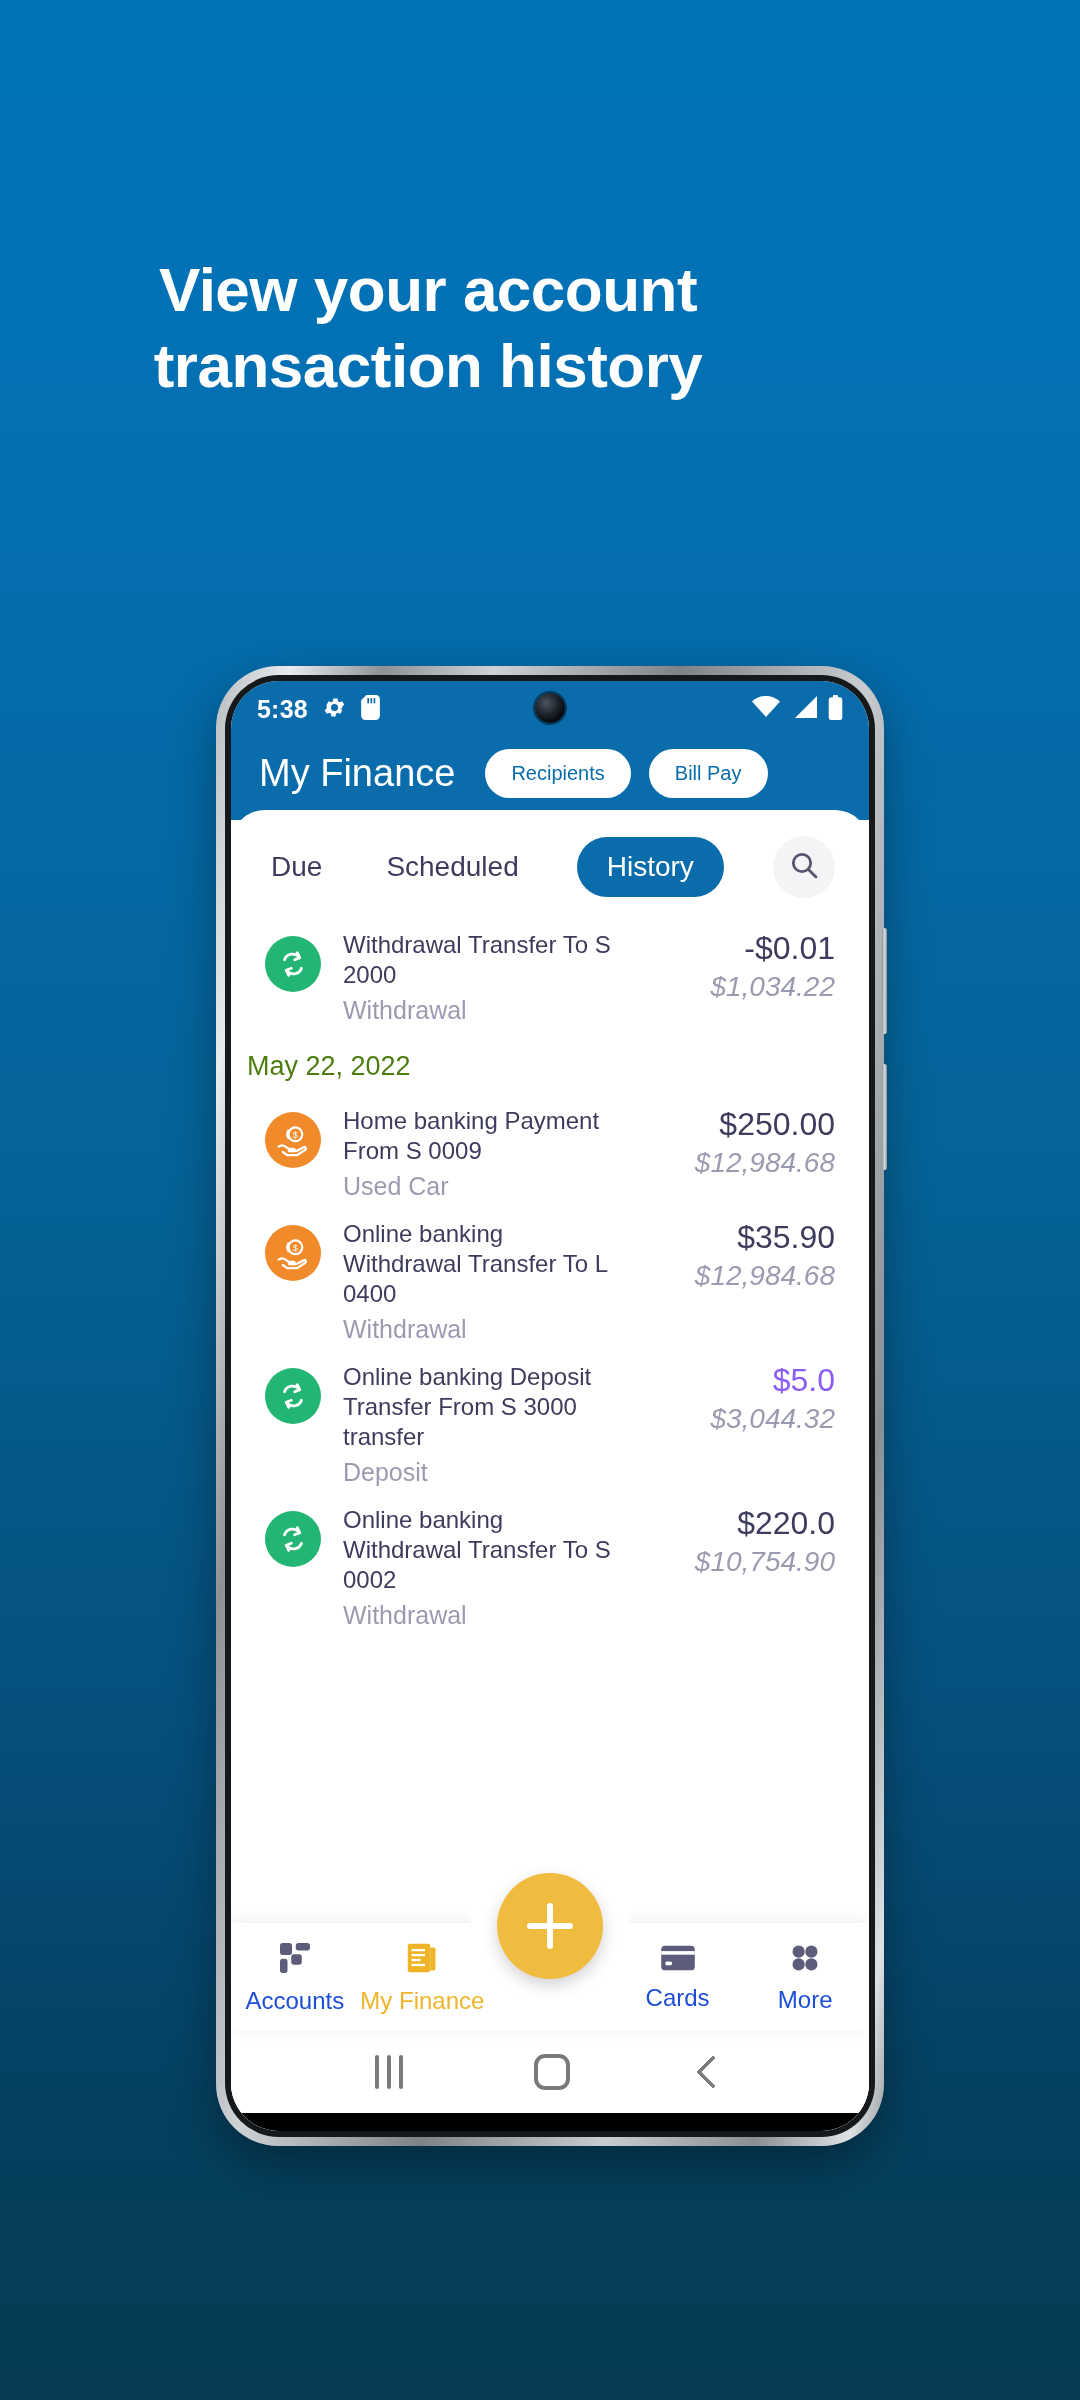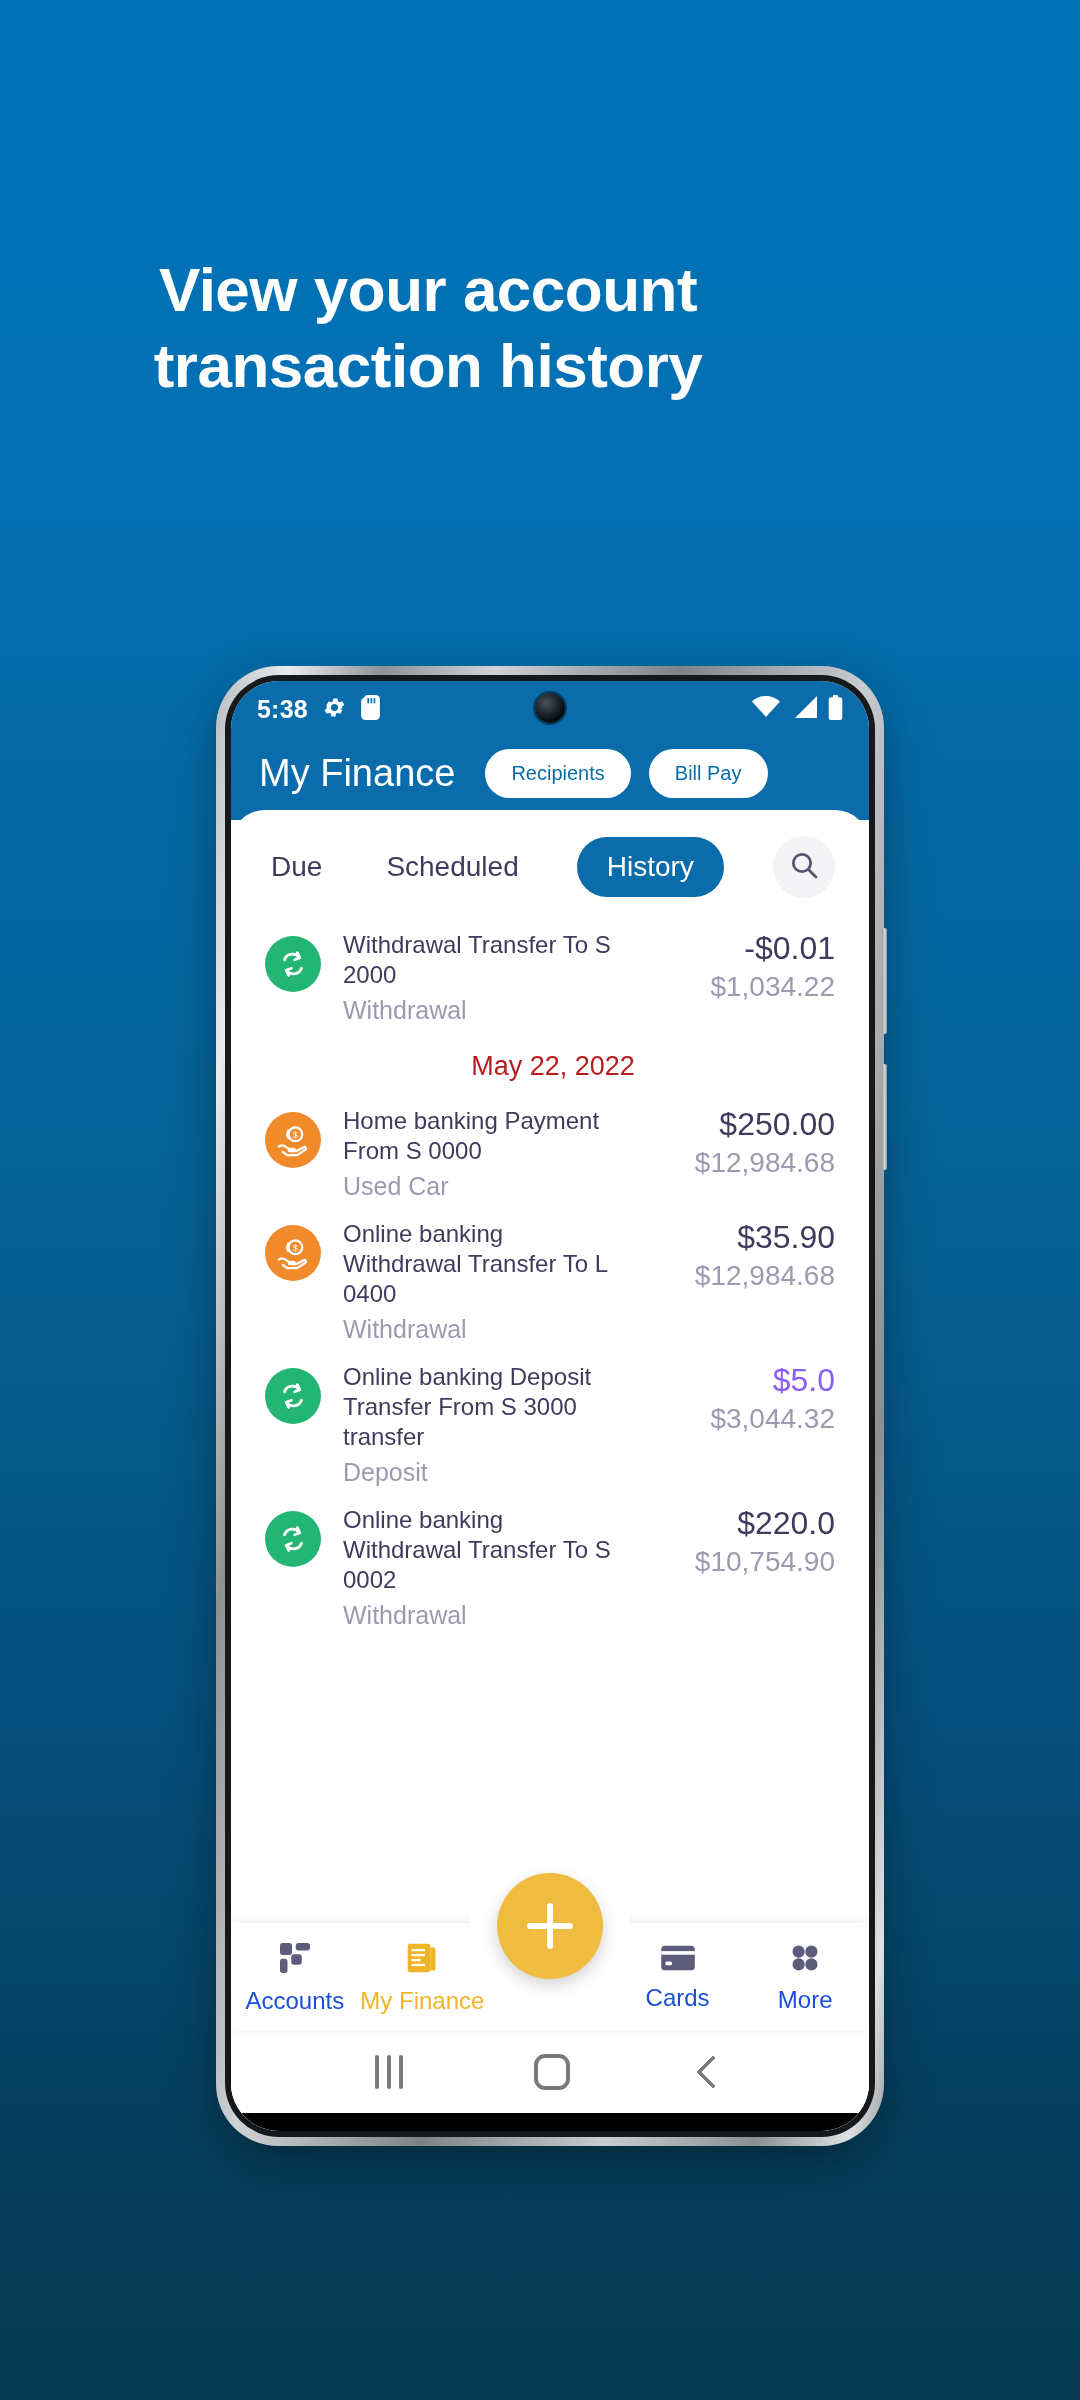--- a/index.html
+++ b/index.html
@@ -170,27 +170,27 @@
     max-width:440px;
   }
   .tx-sub {
     font-size:25px;
     color:#9b9bb0;
     margin-top:6px;
   }
   .tx-right { text-align:right; min-width:200px; }
   .tx-amount { font-size:32px; color:#3d3c5c; font-weight:normal; white-space:nowrap; }
   .tx-amount.pos { color:#8b5cf6; }
-  .tx-balance { font-size:28px; color:#9b9bb0; margin-top:4px; white-space:nowrap; }
+  .tx-balance { font-size:28px; color:#9b9bb0; margin-top:4px; white-space:nowrap;font-style:italic; }
 
   .date-sep {
-    text-align:center;
+    text-align:left;
     font-size:27px;
-    color:#b91c1c;
-    padding:22px 0 10px 6px;
+    color:#4d7c0f;
+    padding:22px 0 10px 16px;
   }
 
   
   .bottomnav {
     flex:none;
     height:108px;
     background:#ffffff;
     box-shadow:0 -2px 14px rgba(0,0,0,.07);
     display:flex;
     align-items:center;
@@ -382,21 +382,21 @@
             <div class="tx-icon orange">
               <svg width="36" height="36" viewBox="0 0 24 24" fill="none" stroke="#fff" stroke-width="1.5">
                   <circle cx="13.6" cy="8.2" r="4.6"></circle>
                   <path d="M9.2 5.1a4.6 4.6 0 000 6.2" stroke-width="1.3"></path>
                   <text x="13.6" y="10.6" font-size="6.2" fill="#fff" stroke="none" text-anchor="middle" font-family="Liberation Sans">$</text>
                   <path d="M2.4 16.4c1.6-1.3 3.2-1 4.6 0l2.2 1.5h3.2c1 0 1 1.5 0 1.5H9.2" stroke-linecap="round"></path>
                   <path d="M11.6 19.4h2.6l5-2.6c1.1-.5 2 1 1 1.7l-5.4 3.6H8.2l-3-2.1" stroke-linecap="round"></path>
                 </svg>
             </div>
             <div class="tx-body">
-              <div class="tx-title">Home banking Payment From S 0000</div>
+              <div class="tx-title">Home banking Payment From S 0009</div>
               <div class="tx-sub">Used Car</div>
             </div>
             <div class="tx-right">
               <div class="tx-amount">$250.00</div>
               <div class="tx-balance">$12,984.68</div>
             </div>
           </div>
 
           <div class="tx-row">
             <div class="tx-icon orange">

